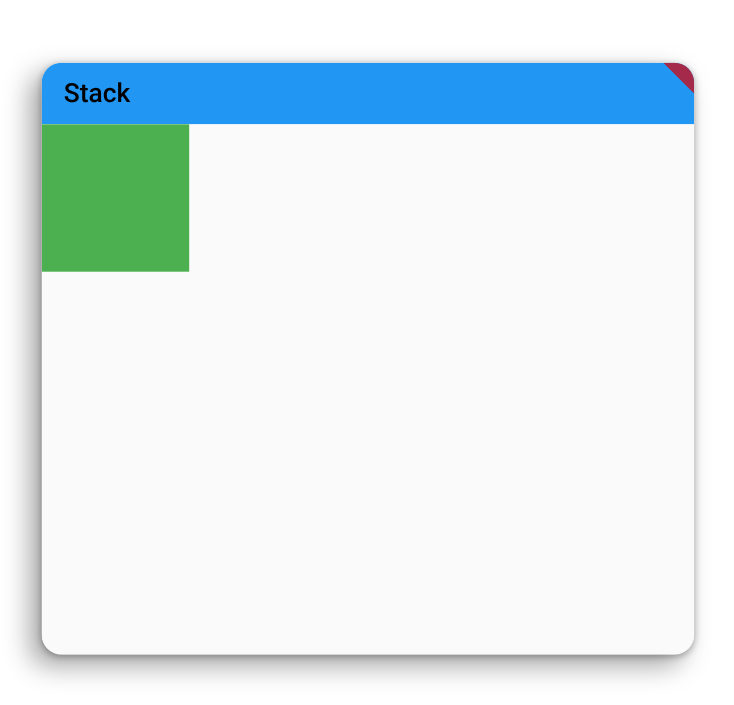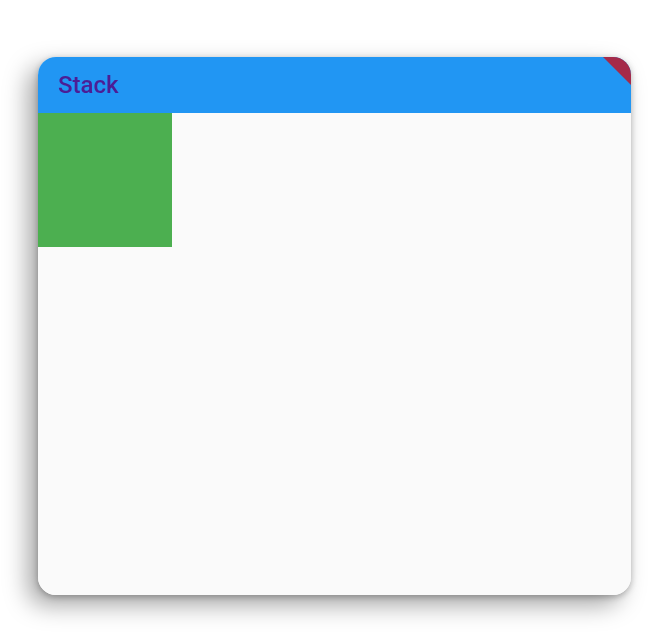--- a/index.html
+++ b/index.html
@@ -28,21 +28,21 @@
     }
     .app-bar {
       height: 56px;
       background: #2196f3;
       display: flex;
       align-items: center;
       padding-left: 20px;
       position: relative;
     }
     .app-bar-title {
-      color: #4c1d95;
+      color: #000000;
       font-size: 24px;
       font-weight: 500;
     }
     .debug-banner {
       position: absolute;
       top: 0;
       right: 0;
       width: 0;
       height: 0;
       border-style: solid;

